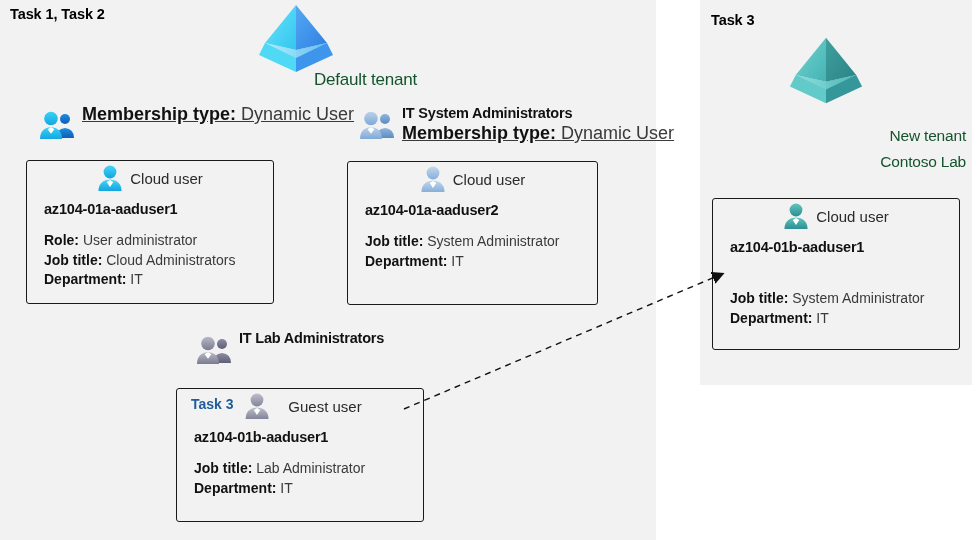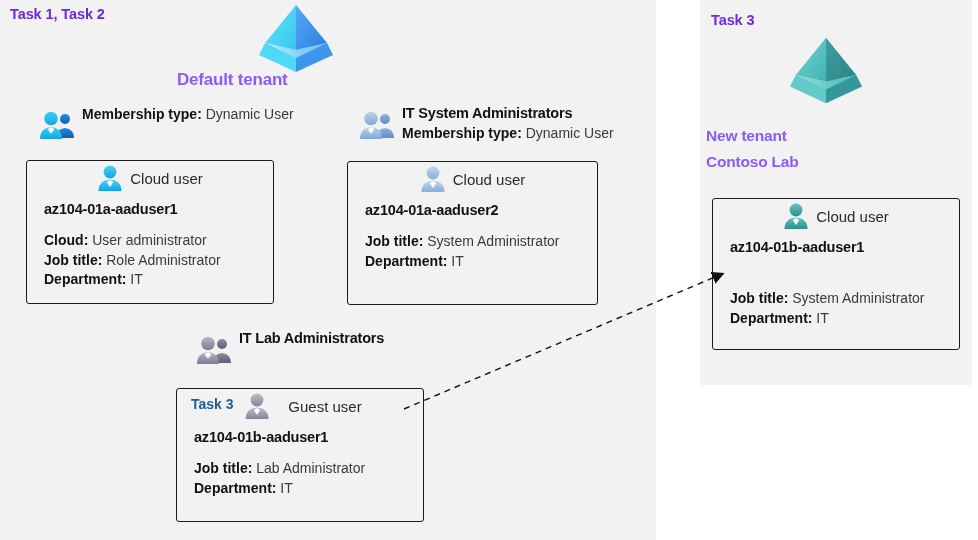--- a/index.html
+++ b/index.html
@@ -10,53 +10,53 @@
     position:relative;
     overflow:hidden;
     -webkit-font-smoothing:antialiased;
   }
   .panel{position:absolute;background:#f2f2f2;}
   #panel-left{left:0;top:0;width:656px;height:540px;}
   #panel-right{left:700px;top:0;width:272px;height:385px;}
 
   .task-label{
     position:absolute;
-    color:#6d28d9;
+    color:#000000;
     font-weight:bold;
     font-size:14.5px;
     letter-spacing:-0.1px;
     white-space:nowrap;
   }
 
   
   .tenant-icon{position:absolute;width:78px;height:74px;}
   .tenant-icon svg{display:block;width:100%;height:100%;}
 
   .tenant-title{
     position:absolute;
-    font-weight:bold;
+    font-weight:normal;
     font-size:17px;
-    color:#8b5cf6;
-    text-align:left;
+    color:#14532d;
+    text-align:right;
     white-space:nowrap;
     letter-spacing:-0.2px;
   }
   .tenant-title.small{font-size:15.5px;}
 
   
   .group{position:absolute;}
   .group-icon{position:absolute;left:0;top:6px;width:40px;height:30px;}
   .group-icon svg{display:block;width:100%;height:100%;}
   .group-text{margin-left:44px;}
   .group-name{
     font-weight:bold;font-size:14.5px;color:#111;
     white-space:nowrap;line-height:19px;letter-spacing:-0.2px;
   }
   .group-meta{
-    font-size:14px;color:#3a3a3a;white-space:nowrap;line-height:20px;
+    font-size:18px;color:#3a3a3a;white-space:nowrap;line-height:20px;text-decoration:underline;
   }
   .group-meta b{color:#111;font-weight:bold;}
 
   
   .card{
     position:absolute;
     border:1.6px solid #1a1a1a;
     border-radius:3px;
     background:transparent;
     box-sizing:border-box;
@@ -157,22 +157,22 @@
           </defs>
         <circle cx="13" cy="8" r="6.4" fill="url(#uc1)"></circle>
         <path d="M1.5 27 q0-10.5 11.5-11.5 q11.5 1 11.5 11.5 z" fill="url(#uc1)"></path>
         <path d="M13 16 l3.3 2.1 l-3.3 5 l-3.3-5 z" fill="#ffffff"></path>
       </svg>
     </span>
     <span class="usertype">Cloud user</span>
   </div>
   <div class="card-upn">az104-01a-aaduser1</div>
   <div class="card-props">
-    <div class="row"><b>Cloud:</b> <span>User administrator</span></div>
-    <div class="row"><b>Job title:</b> <span>Role Administrator</span></div>
+    <div class="row"><b>Role:</b> <span>User administrator</span></div>
+    <div class="row"><b>Job title:</b> <span>Cloud Administrators</span></div>
     <div class="row"><b>Department:</b> <span>IT</span></div>
   </div>
 </div>
 
 <div class="group" style="left:358px;top:104px;">
   <div class="group-icon">
     <svg viewBox="0 0 40 30">
       <defs>
         <linearGradient id="gm1" x1="0" y1="0" x2="0" y2="1">
           <stop offset="0" stop-color="#bcd2ea"></stop>

